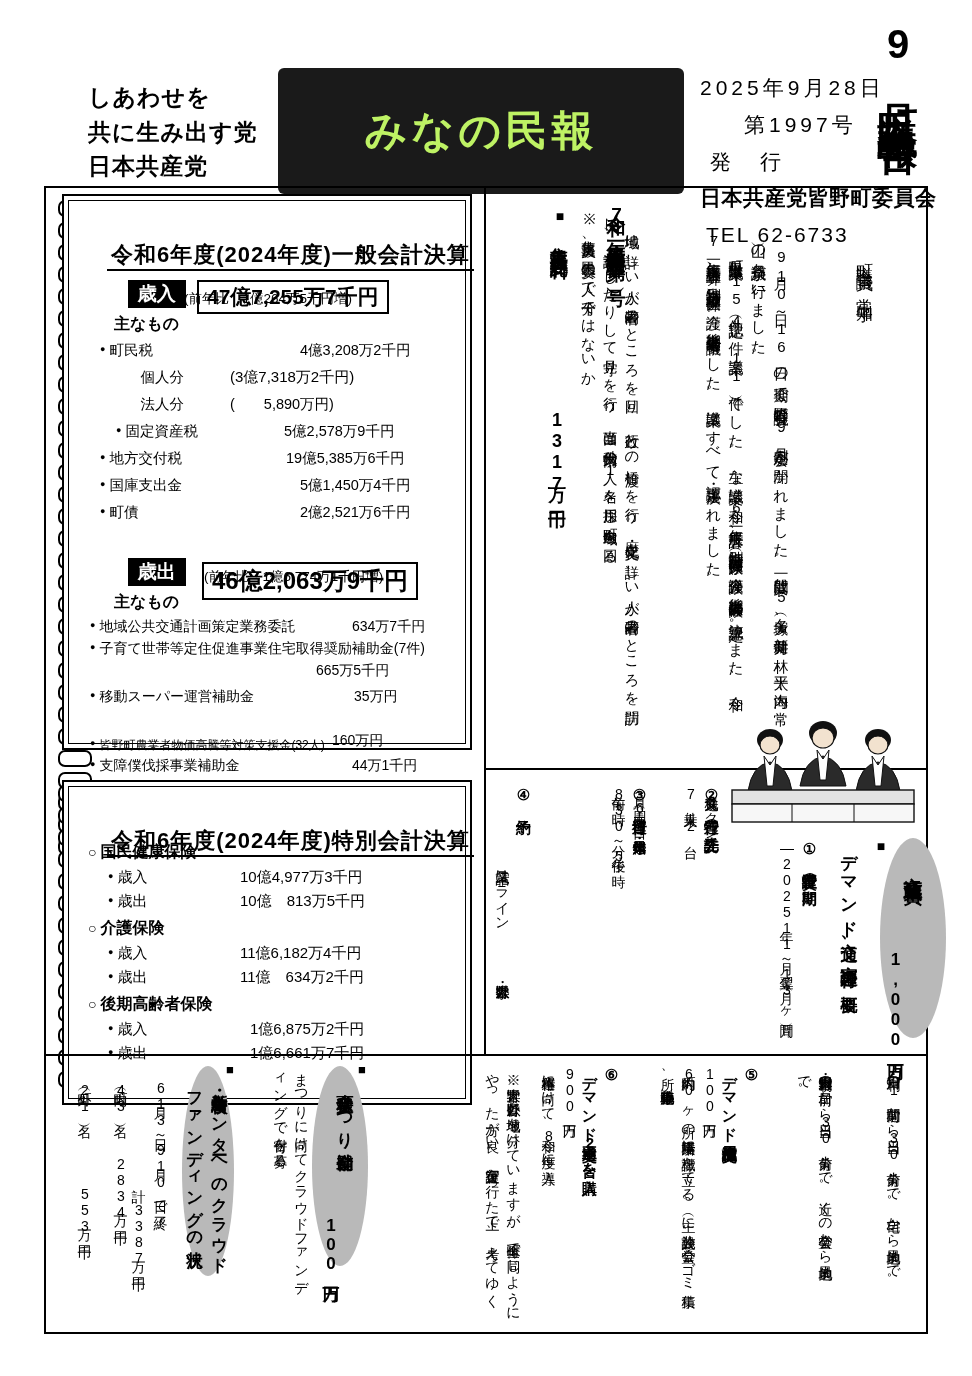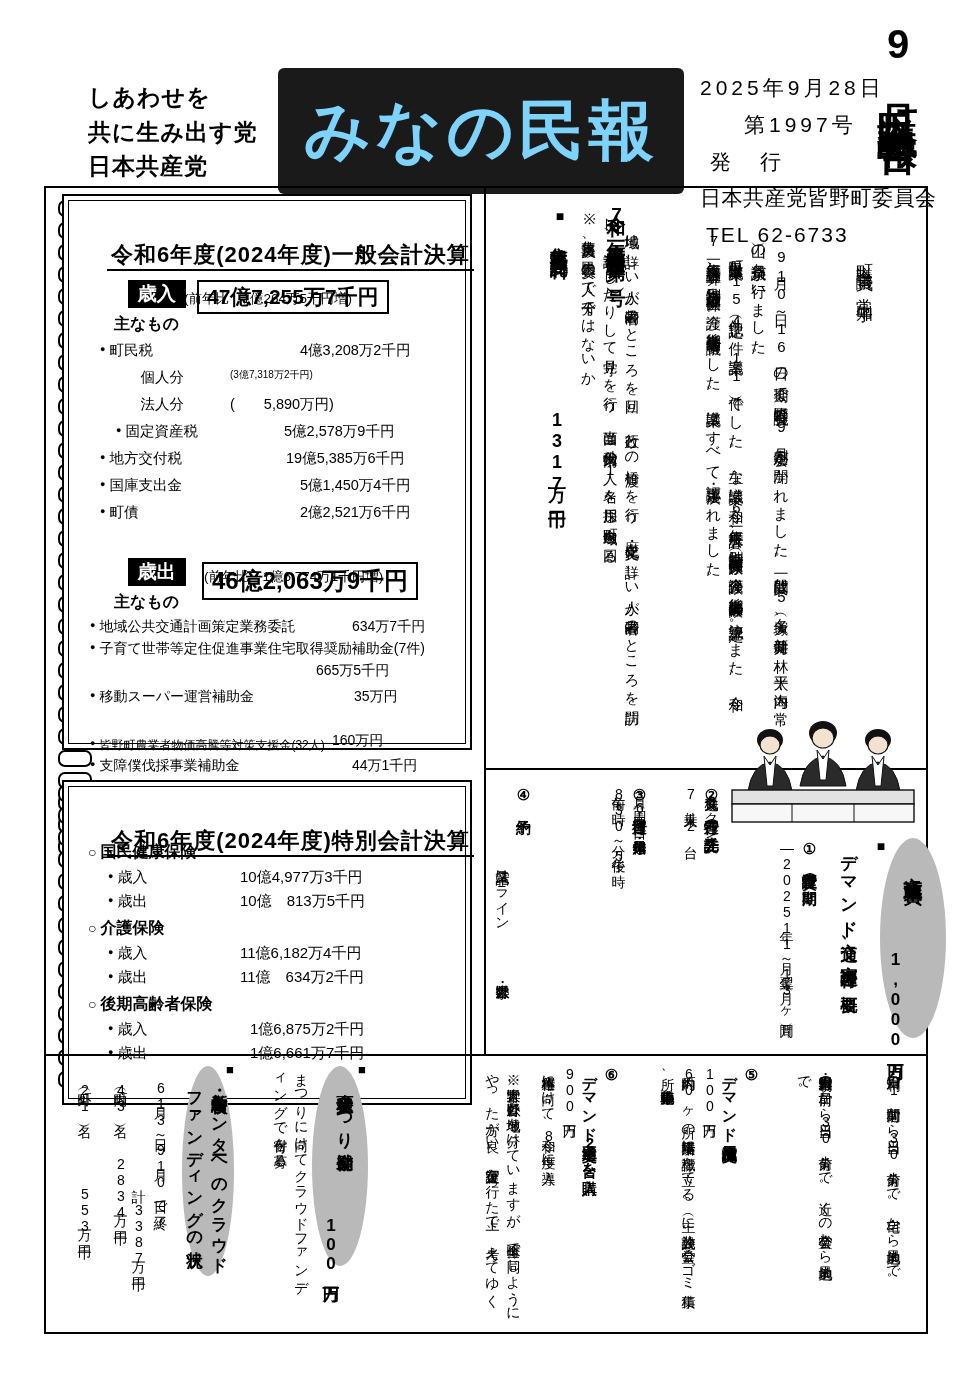--- a/index.html
+++ b/index.html
@@ -28,34 +28,34 @@
   .slogan div { white-space:nowrap; }
   .title-box {
     position:absolute; left:278px; top:38px;
     width:406px; height:126px;
     background:#1a1a1a;
     border-radius:6px;
   }
   .title-text {
     position:absolute; left:0; top:0; width:406px; height:126px;
     display:flex; align-items:center; justify-content:center;
-    color:#7dd3fc; font-size:66px; font-weight:bold;
+    color:#bef264; font-size:42px; font-weight:bold;
     font-family:"DejaVu Serif", serif;
     letter-spacing:4px;
     white-space:nowrap;
   }
   .pubinfo {
     position:absolute; left:700px; top:40px;
     font-size:21px; line-height:1.75; letter-spacing:2px;
     text-align:left;
   }
   .pubinfo .l1 { letter-spacing:4px; }
   .pubinfo .l2 { padding-left:44px; letter-spacing:4px;}
   .pubinfo .l3 { padding-left:10px; letter-spacing:4px;}
-  .pubinfo .l4 { letter-spacing:0.5px; }
+  .pubinfo .l4 { letter-spacing:0.5px;font-weight:bold; }
   .pubinfo .l5 { padding-left:6px; letter-spacing:2px;}
 
   
   .frame {
     position:absolute; left:44px; top:186px;
     width:884px; height:1148px;
     border:2px solid #000;
     box-sizing:border-box;
   }
 
@@ -248,21 +248,21 @@
       <span class="boxed-num">47億7,255万7千円</span>
     </div>
     <div class="tx" style="left:120px; top:94px; font-size:13.5px;">(前年比　1億264万5千円増)</div>
 
     <div class="tx b" style="left:50px; top:118px; font-size:16px;">主なもの</div>
 
     <div class="tx" style="left:36px; top:145px; font-size:14.5px;"><span class="bullet"></span><span>町民税</span></div>
     <div class="tx" style="left:236px; top:145px; font-size:14.5px;">4億3,208万2千円</div>
 
     <div class="tx" style="left:62px; top:172px; font-size:14.5px;">　個人分</div>
-    <div class="tx" style="left:166px; top:172px; font-size:10px;">(3億7,318万2千円)</div>
+    <div class="tx" style="left:166px; top:172px; font-size:15px;">(3億7,318万2千円)</div>
 
     <div class="tx" style="left:62px; top:199px; font-size:14.5px;">　法人分</div>
     <div class="tx" style="left:166px; top:199px; font-size:14.5px;">(　　5,890万円)</div>
 
     <div class="tx" style="left:52px; top:226px; font-size:14.5px;"><span class="bullet"></span><span>固定資産税</span></div>
     <div class="tx" style="left:220px; top:226px; font-size:14.5px;">5億2,578万9千円</div>
 
     <div class="tx" style="left:36px; top:253px; font-size:14.5px;"><span class="bullet"></span><span>地方交付税</span></div>
     <div class="tx" style="left:222px; top:253px; font-size:14.5px;">19億5,385万6千円</div>
 

